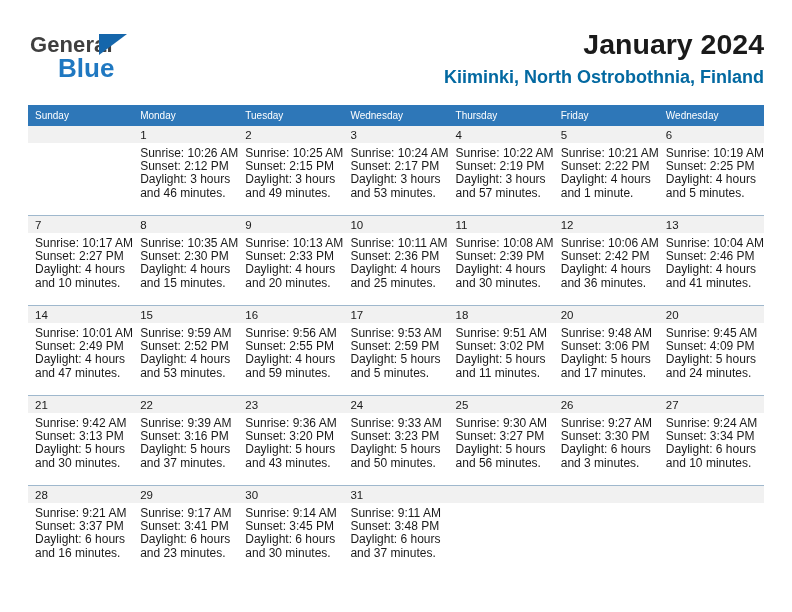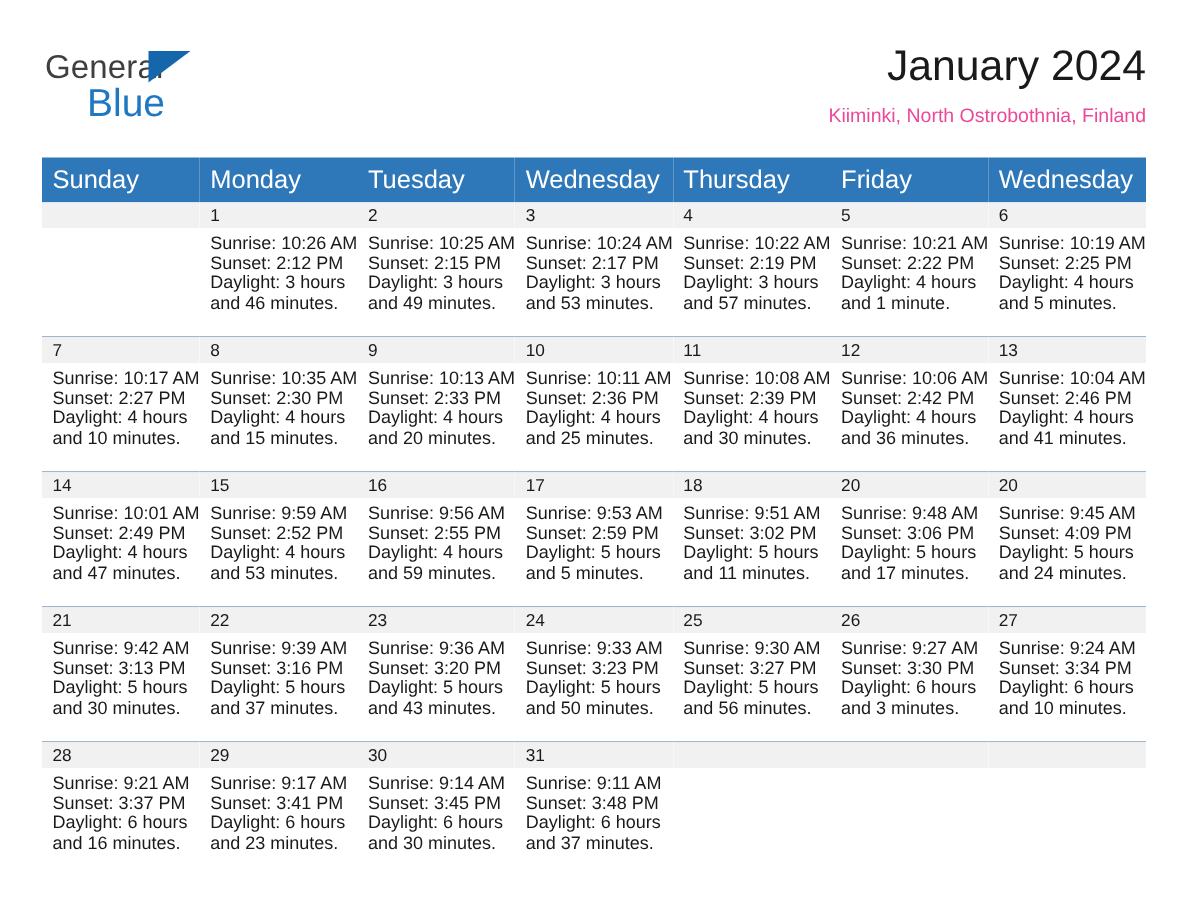--- a/index.html
+++ b/index.html
@@ -21,20 +21,21 @@
     box-sizing: border-box;
   }
 
   
   .header {
     position: absolute;
     left: 28px;
     top: 26px;
     width: 736px;
     height: 74px;
+    font-weight: bold;
   }
   .logo {
     position: absolute;
     left: 2px;
     top: 6px;
     width: 170px;
     height: 60px;
   }
   .logo-general {
     position: absolute;
@@ -71,40 +72,40 @@
     text-align: right;
     margin-left: 43px;
   }
   .cal-title {
     font-size: 28.5px;
     color: #1a1a1a;
     line-height: 36px;
     white-space: nowrap;
   }
   .cal-subtitle {
-    font-size: 13px;
-    color: #ec4899;
+    font-size: 18px;
+    color: #0369a1;
     line-height: 22px;
     margin-top: 4px;
     white-space: nowrap;
   }
 
   
   .calendar {
     position: absolute;
     left: 28px;
     top: 105px;
     width: 736px;
     border-collapse: collapse;
     table-layout: fixed;
   }
   .calendar th {
     background: #2e77b8;
     color: #ffffff;
-    font-size: 17px;
+    font-size: 10px;
     font-weight: normal;
     text-align: left;
     padding: 5px 0 5px 7px;
     height: 10px;
     border: none;
   }
   .calendar td {
     vertical-align: top;
     padding: 0;
     border: none;

